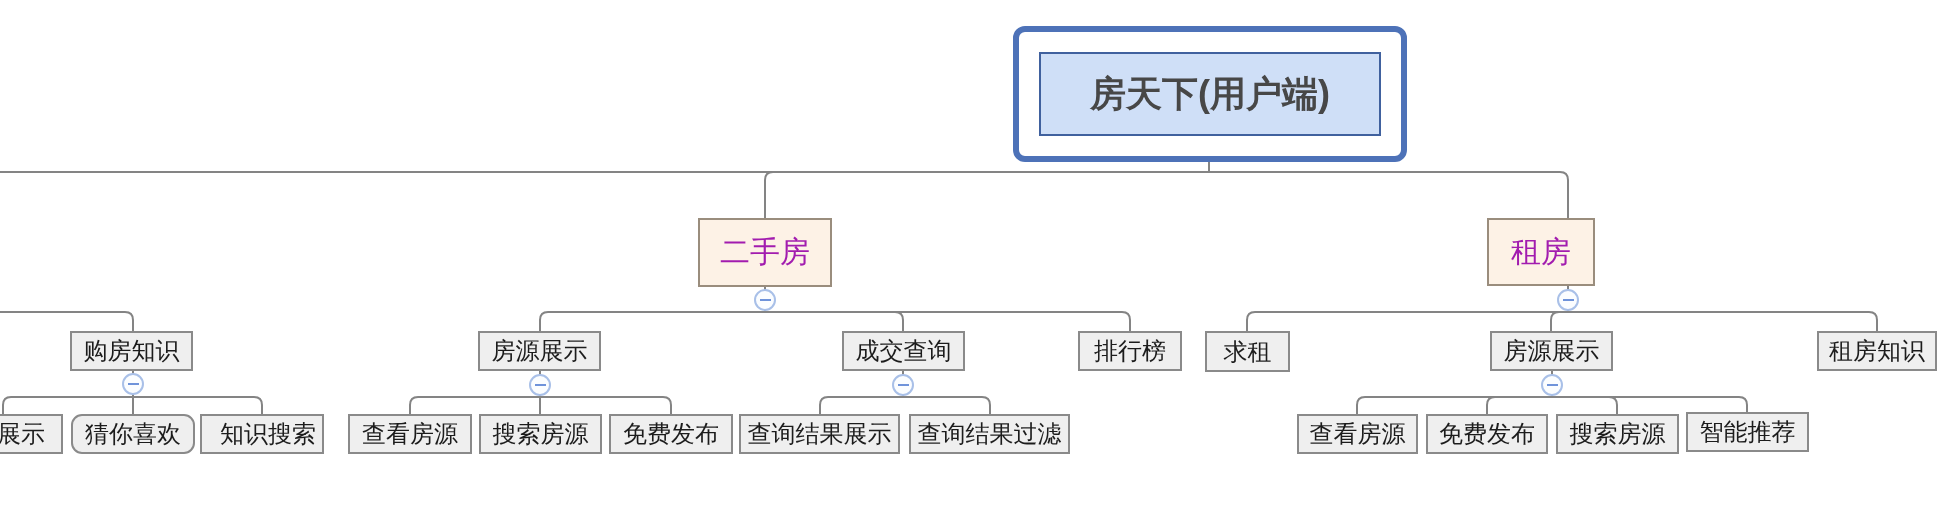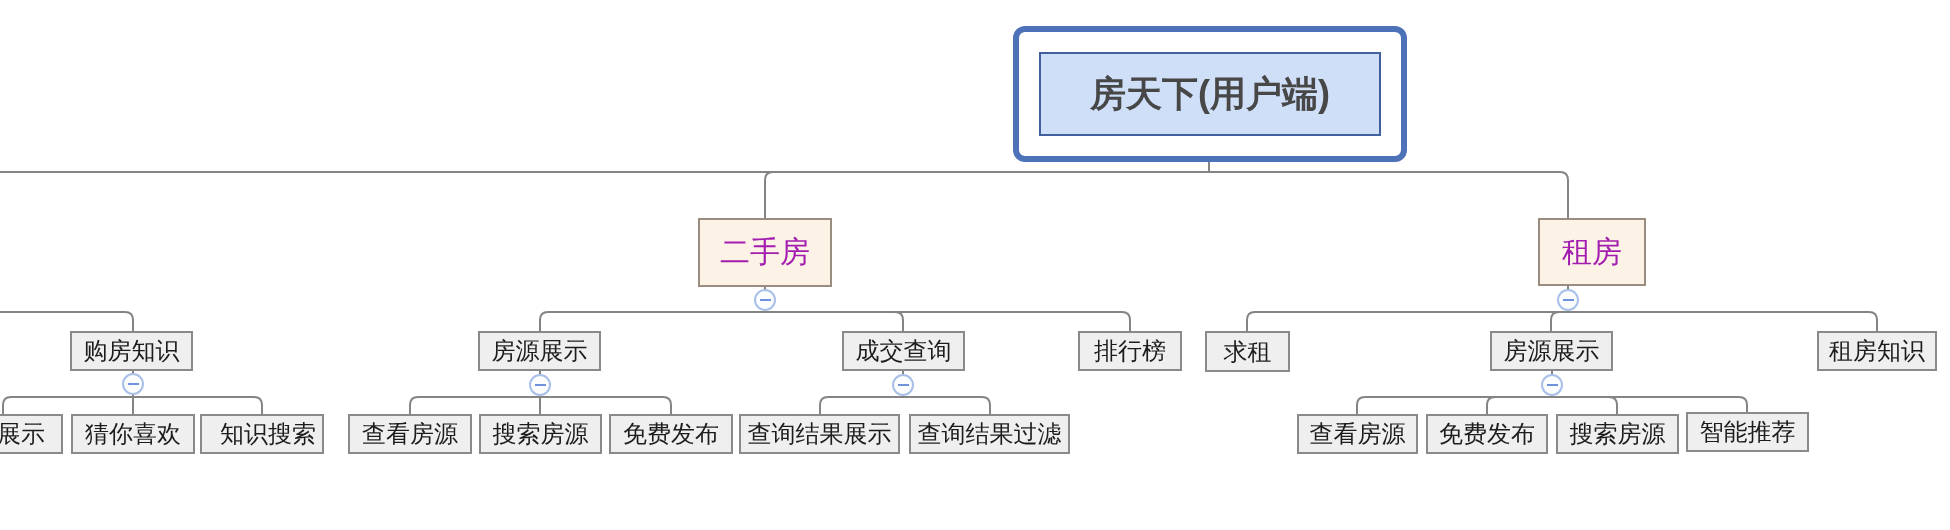--- a/index.html
+++ b/index.html
@@ -75,32 +75,32 @@
       <path d="M1552 397 H1609 Q1617 397 1617 405 V414"></path>
       <path d="M1552 397 H1739 Q1747 397 1747 405 V414"></path>
     </g>
   </svg>
 
   <div class="root-outer" style="left:1013px;top:26px;width:394px;height:136px;">
     <div class="root-inner">房天下(用户端)</div>
   </div>
 
   <div class="node branch" style="left:698px;top:218px;width:134px;height:69px;">二手房</div>
-  <div class="node branch" style="left:1538px;top:218px;width:108px;height:68px;">租房</div>
+  <div class="node branch" style="left:1487px;top:218px;width:108px;height:68px;">租房</div>
 
   <div class="node" style="left:70px;top:331px;width:123px;height:40px;">购房知识</div>
   <div class="node" style="left:478px;top:331px;width:123px;height:40px;">房源展示</div>
   <div class="node" style="left:842px;top:331px;width:123px;height:40px;">成交查询</div>
   <div class="node" style="left:1078px;top:331px;width:104px;height:40px;">排行榜</div>
   <div class="node" style="left:1205px;top:331px;width:85px;height:41px;">求租</div>
   <div class="node" style="left:1490px;top:331px;width:123px;height:40px;">房源展示</div>
   <div class="node" style="left:1817px;top:331px;width:120px;height:40px;">租房知识</div>
 
   <div class="node clipped" style="left:-61px;top:414px;width:124px;height:40px;">展示</div>
-  <div class="node" style="left:71px;top:414px;width:124px;height:40px;">猜你喜欢</div>
+  <div class="node" style="left:71px;top:414px;width:124px;height:40px;border-radius:11px;">猜你喜欢</div>
   <div class="node" style="left:200px;top:414px;width:124px;height:40px;padding-left:12px;">知识搜索</div>
   <div class="node" style="left:348px;top:414px;width:124px;height:40px;">查看房源</div>
   <div class="node" style="left:479px;top:414px;width:123px;height:40px;">搜索房源</div>
   <div class="node" style="left:609px;top:414px;width:124px;height:40px;">免费发布</div>
   <div class="node" style="left:739px;top:414px;width:161px;height:40px;">查询结果展示</div>
   <div class="node" style="left:909px;top:414px;width:161px;height:40px;">查询结果过滤</div>
   <div class="node" style="left:1297px;top:414px;width:121px;height:40px;">查看房源</div>
   <div class="node" style="left:1426px;top:414px;width:122px;height:40px;">免费发布</div>
   <div class="node" style="left:1556px;top:414px;width:123px;height:40px;">搜索房源</div>
   <div class="node" style="left:1686px;top:412px;width:123px;height:40px;">智能推荐</div>

